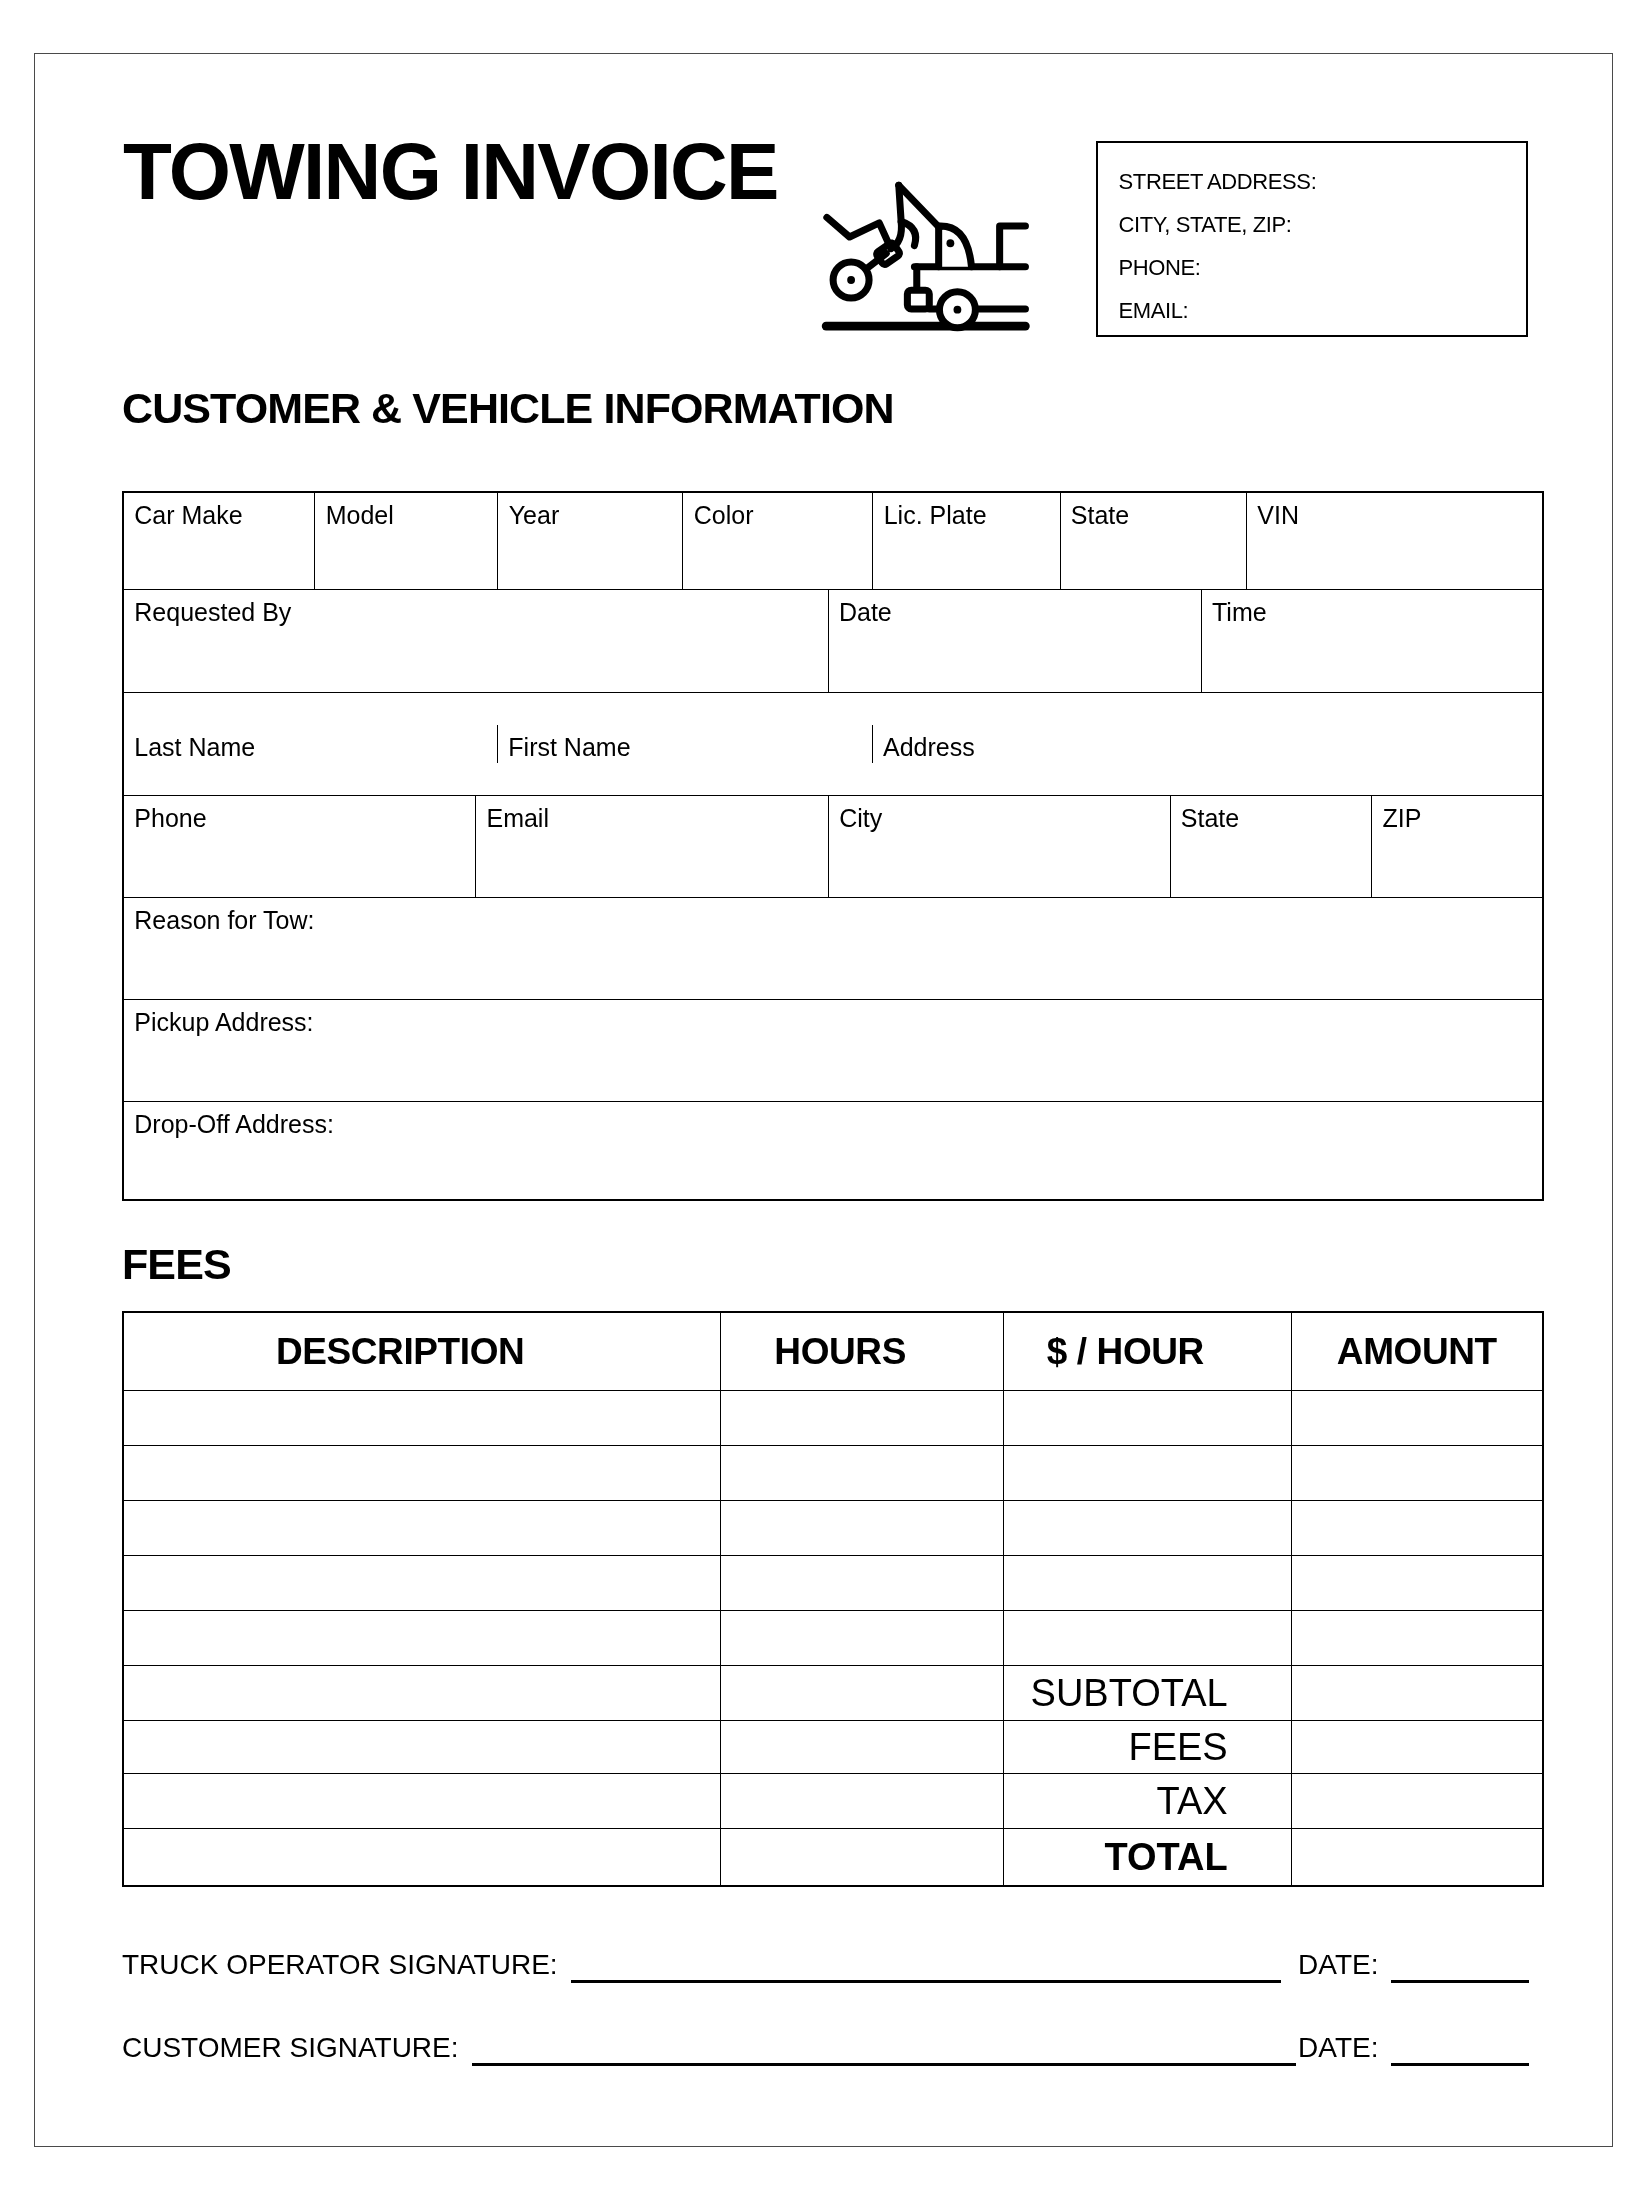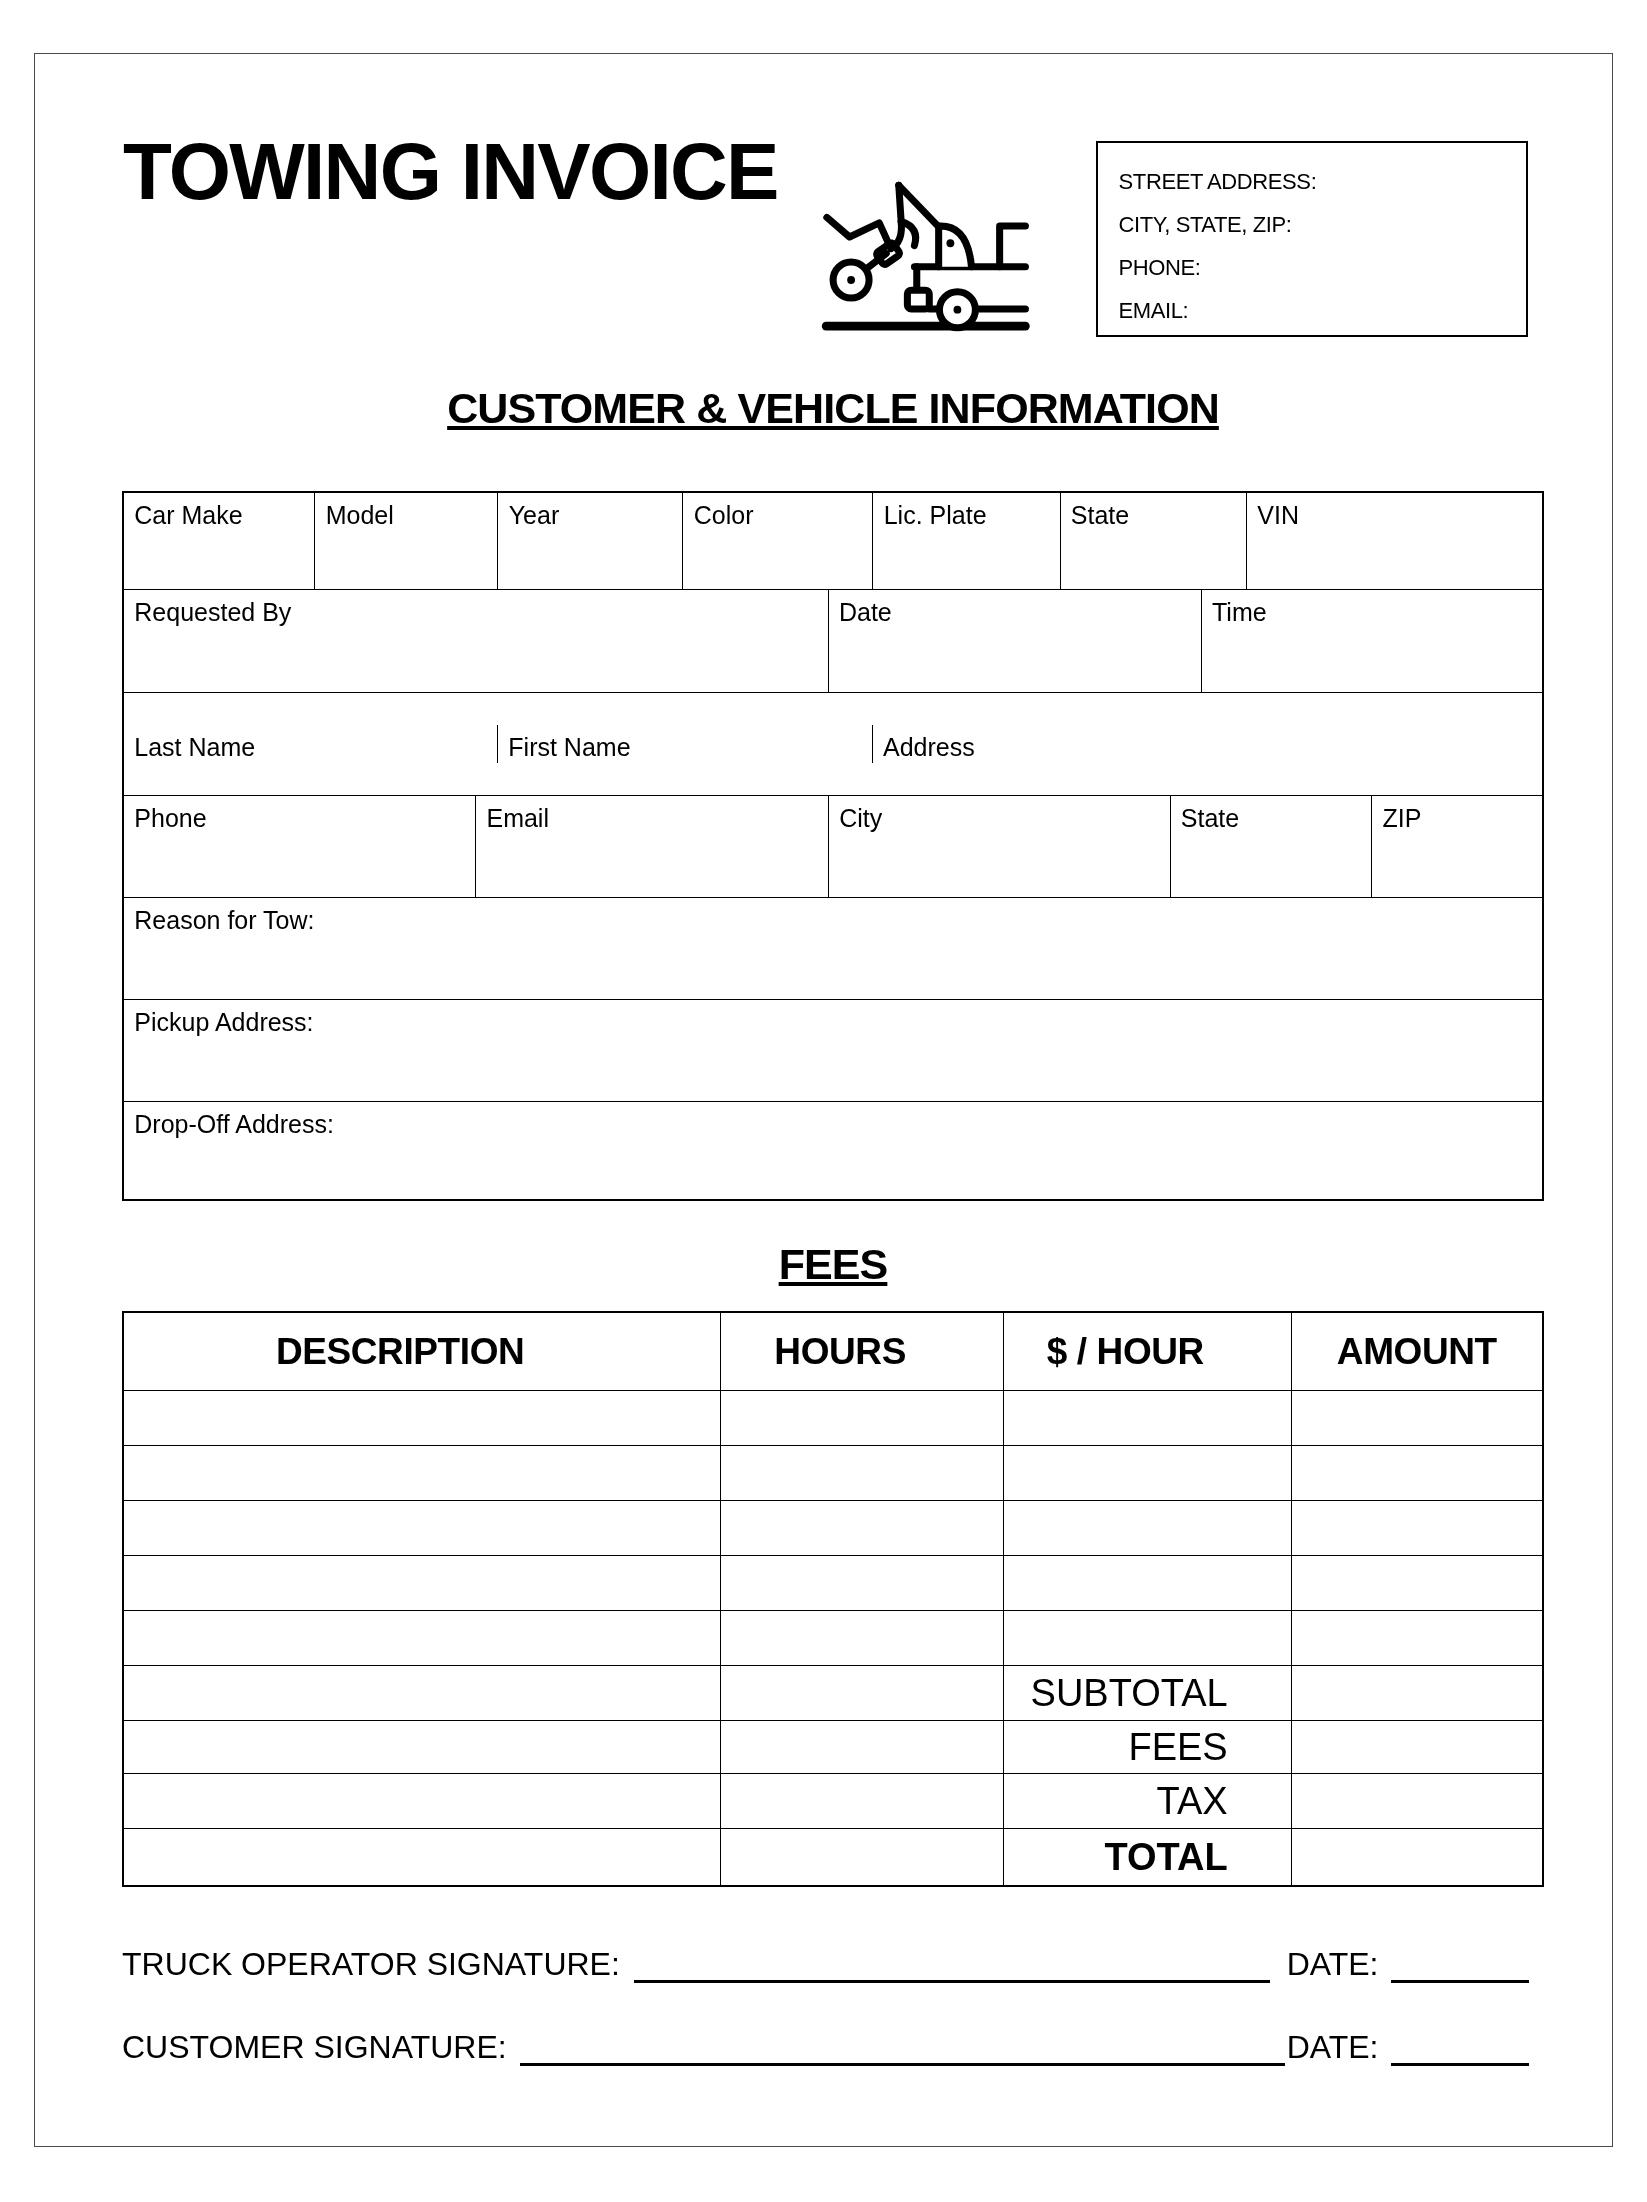--- a/index.html
+++ b/index.html
@@ -3,39 +3,39 @@
 <meta charset="utf-8">
 <style>
   html,body{margin:0;padding:0;background:#fff;}
   body{width:1648px;height:2203px;position:relative;font-family:"Liberation Sans",sans-serif;color:#000;}
   .page{position:absolute;left:34px;top:53px;width:1577px;height:2092px;border:1.7px solid #4a4a4a;background:#fff;}
 
   .title{position:absolute;left:88px;top:74px;font-size:80px;font-weight:bold;letter-spacing:-1.7px;line-height:1.1;white-space:nowrap;}
   .truck-icon{position:absolute;left:777px;top:114px;width:258px;height:188px;}
   .company-box{position:absolute;left:1061px;top:87px;width:432px;height:196px;border:2.6px solid #000;box-sizing:border-box;padding:17px 8.6px 0 20.6px;font-size:22px;line-height:43px;letter-spacing:-0.4px;}
 
-  .section-heading{position:absolute;left:87px;width:1422px;text-align:center;font-size:43px;font-weight:bold;letter-spacing:-0.9px;text-decoration:underline;}
+  .section-heading{position:absolute;left:87px;width:1422px;font-size:43px;font-weight:bold;letter-spacing:-0.9px;}
   .heading-customer{top:330px;}
   .heading-fees{top:1186px;}
 
   .ctable,.ftable{position:absolute;left:87px;width:1422px;border:2.6px solid #000;box-sizing:border-box;display:flex;flex-direction:column;}
   .ctable{top:437px;}
   .ftable{top:1257px;}
   .trow{display:flex;flex-direction:row;border-top:1.7px solid #000;box-sizing:border-box;gap:44px;}
   .trow:first-child{border-top:none;}
   .tcell{border-left:1.7px solid #000;box-sizing:border-box;overflow:hidden;}
   .tcell:first-child{border-left:none;}
   .tcell .lbl{display:block;padding:6.9px 3.4px 0 10.3px;font-size:25px;line-height:31px;white-space:nowrap;}
 
   .fhead .tcell{display:flex;align-items:center;justify-content:center;font-size:37px;font-weight:bold;letter-spacing:-0.4px;}
   .frow .tcell{display:flex;align-items:center;justify-content:flex-end;}
   .sum-label{font-size:38px;padding-right:19px;white-space:nowrap;}
   .sum-label.bold{font-weight:bold;}
 
-  .sig-row{position:absolute;left:87px;width:1422px;box-sizing:border-box;padding-right:15.5px;display:flex;align-items:flex-end;font-size:32px;line-height:43px;white-space:nowrap;}
+  .sig-row{position:absolute;left:87px;width:1422px;box-sizing:border-box;padding-right:15.5px;display:flex;align-items:flex-end;font-size:28px;line-height:43px;white-space:nowrap;}
   .sig-row-1{top:1889px;}
   .sig-row-2{top:1972px;}
   .wline{flex:1;border-bottom:3.4px solid #000;height:3.4px;margin:0 0 3.4px 13.8px;}
   .sig-row-1 .wline{margin-right:17px;}
   .sig-row-2 .wline{margin-right:1.7px;}
   .dline{width:138px;border-bottom:3.4px solid #000;height:3.4px;margin:0 0 3.4px 12px;}
 </style>
 </head>
 <body>
 

